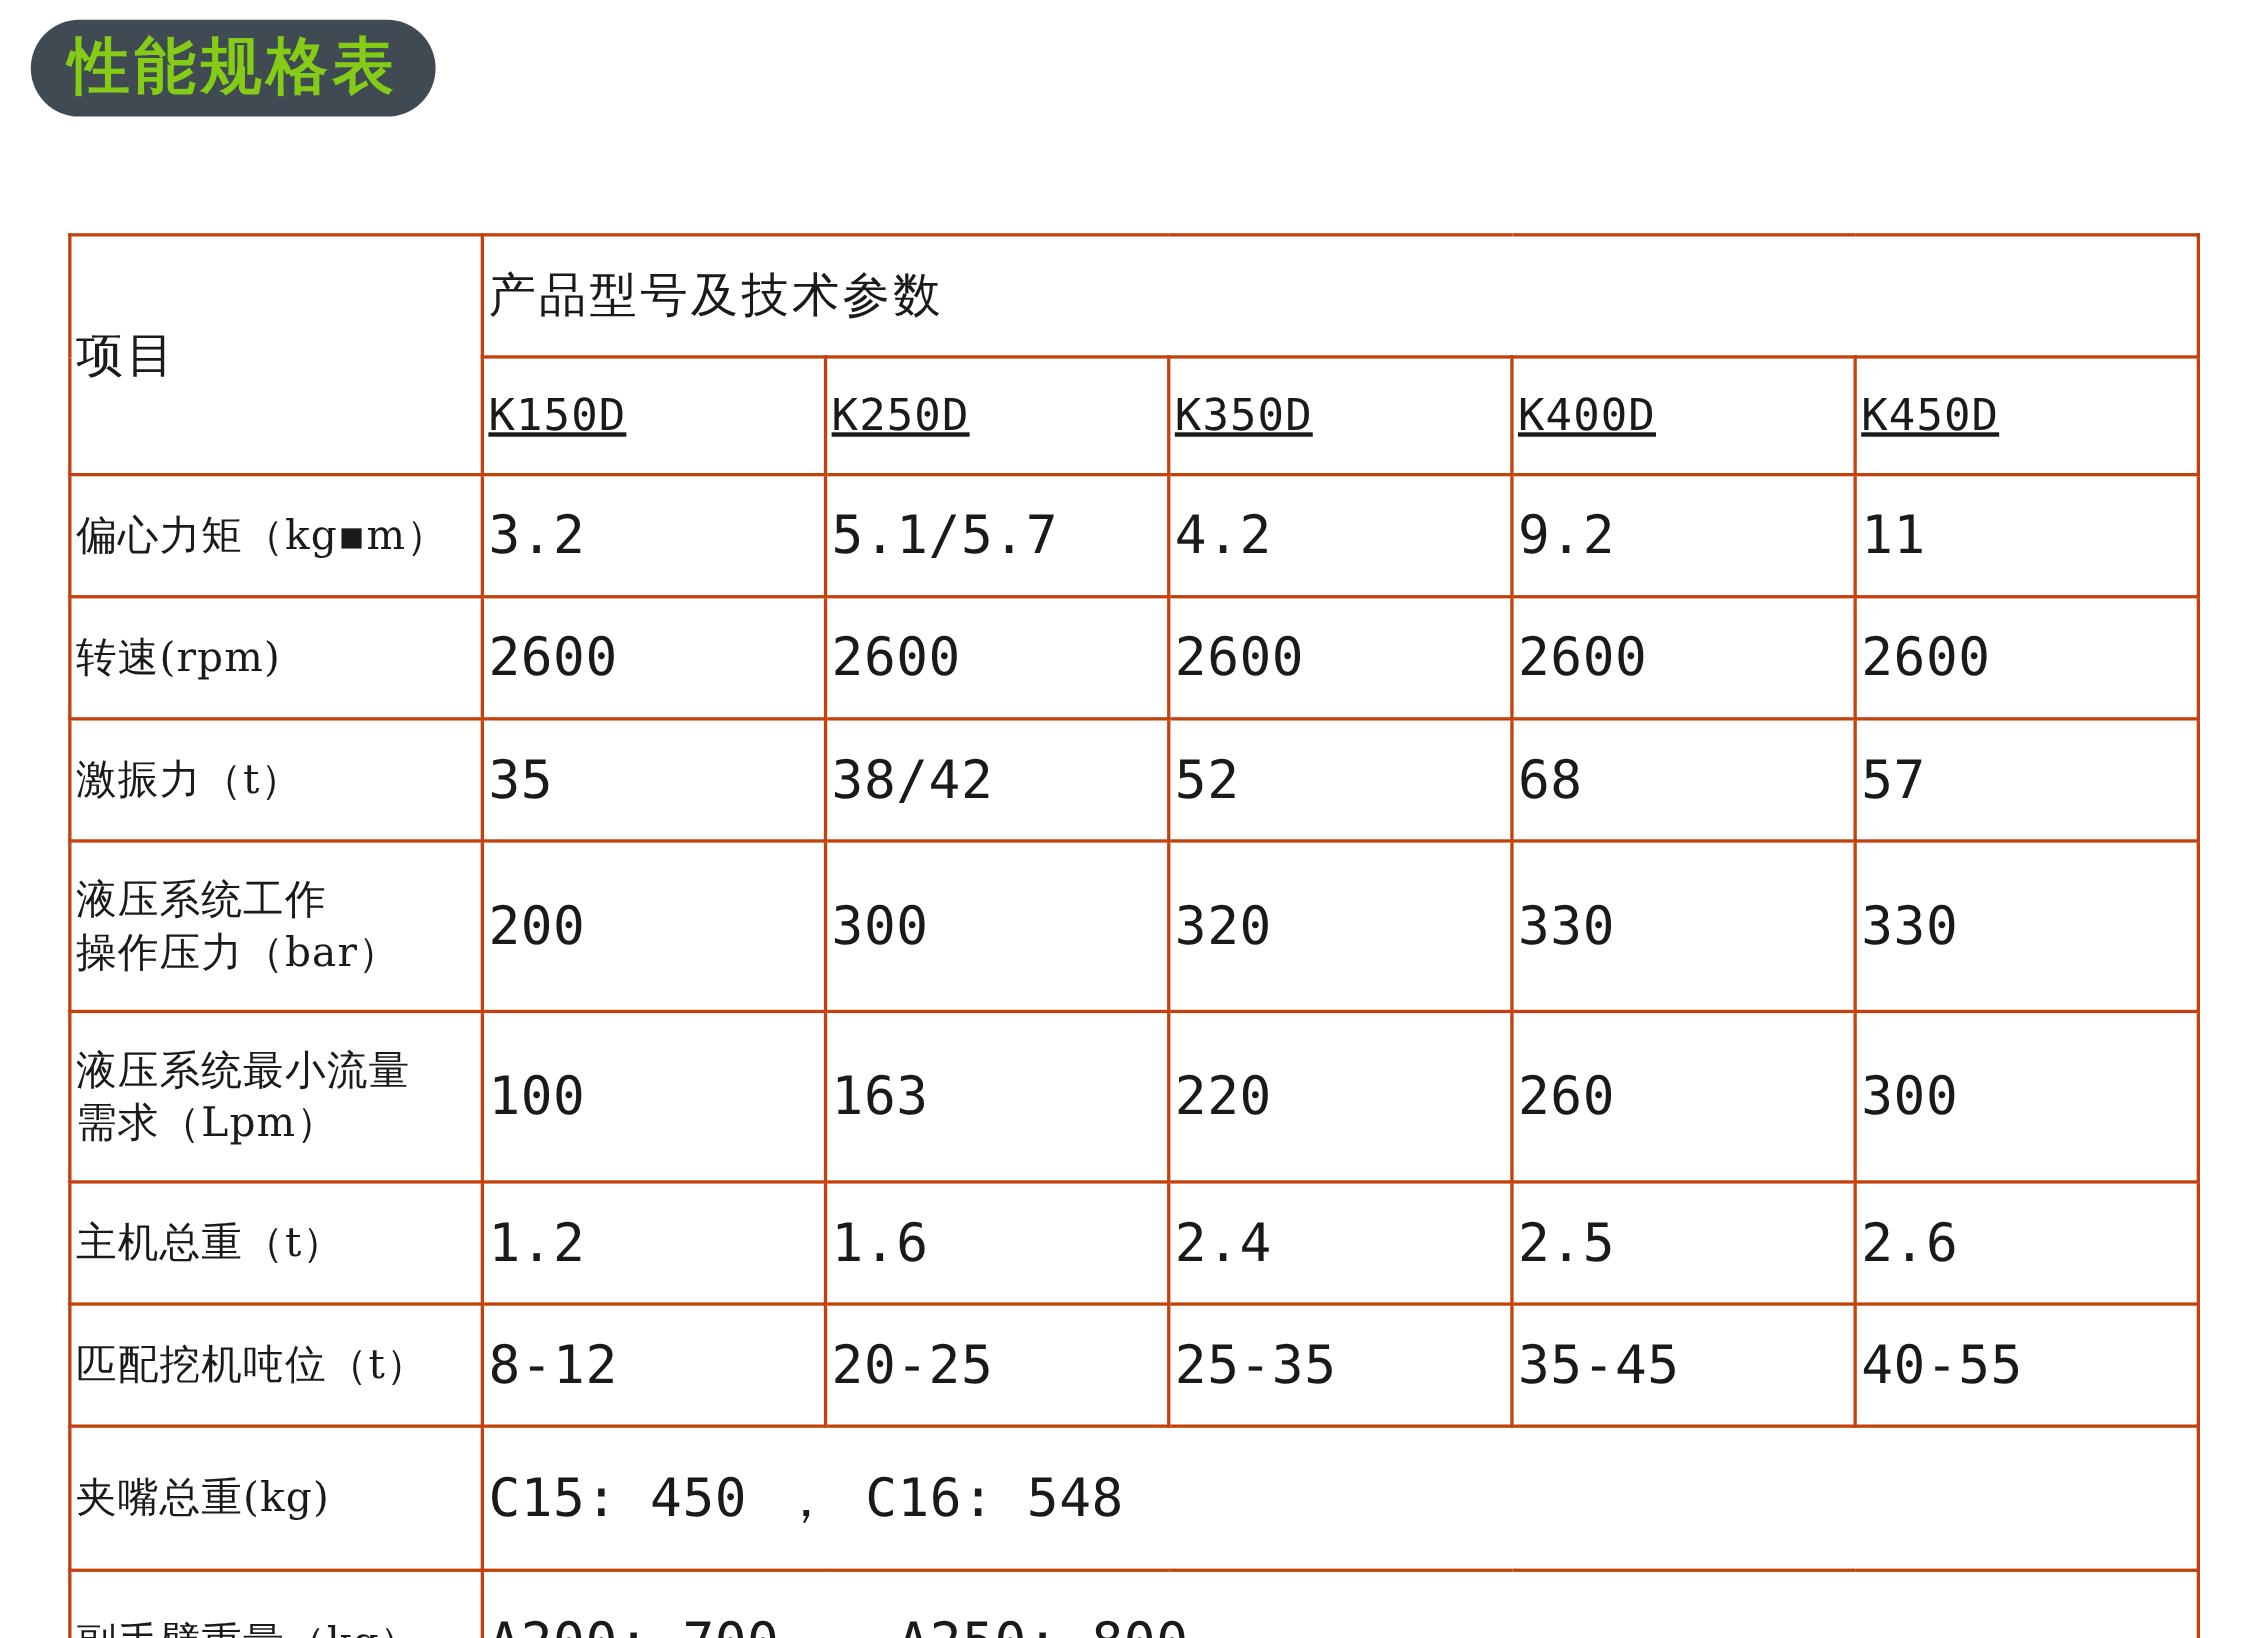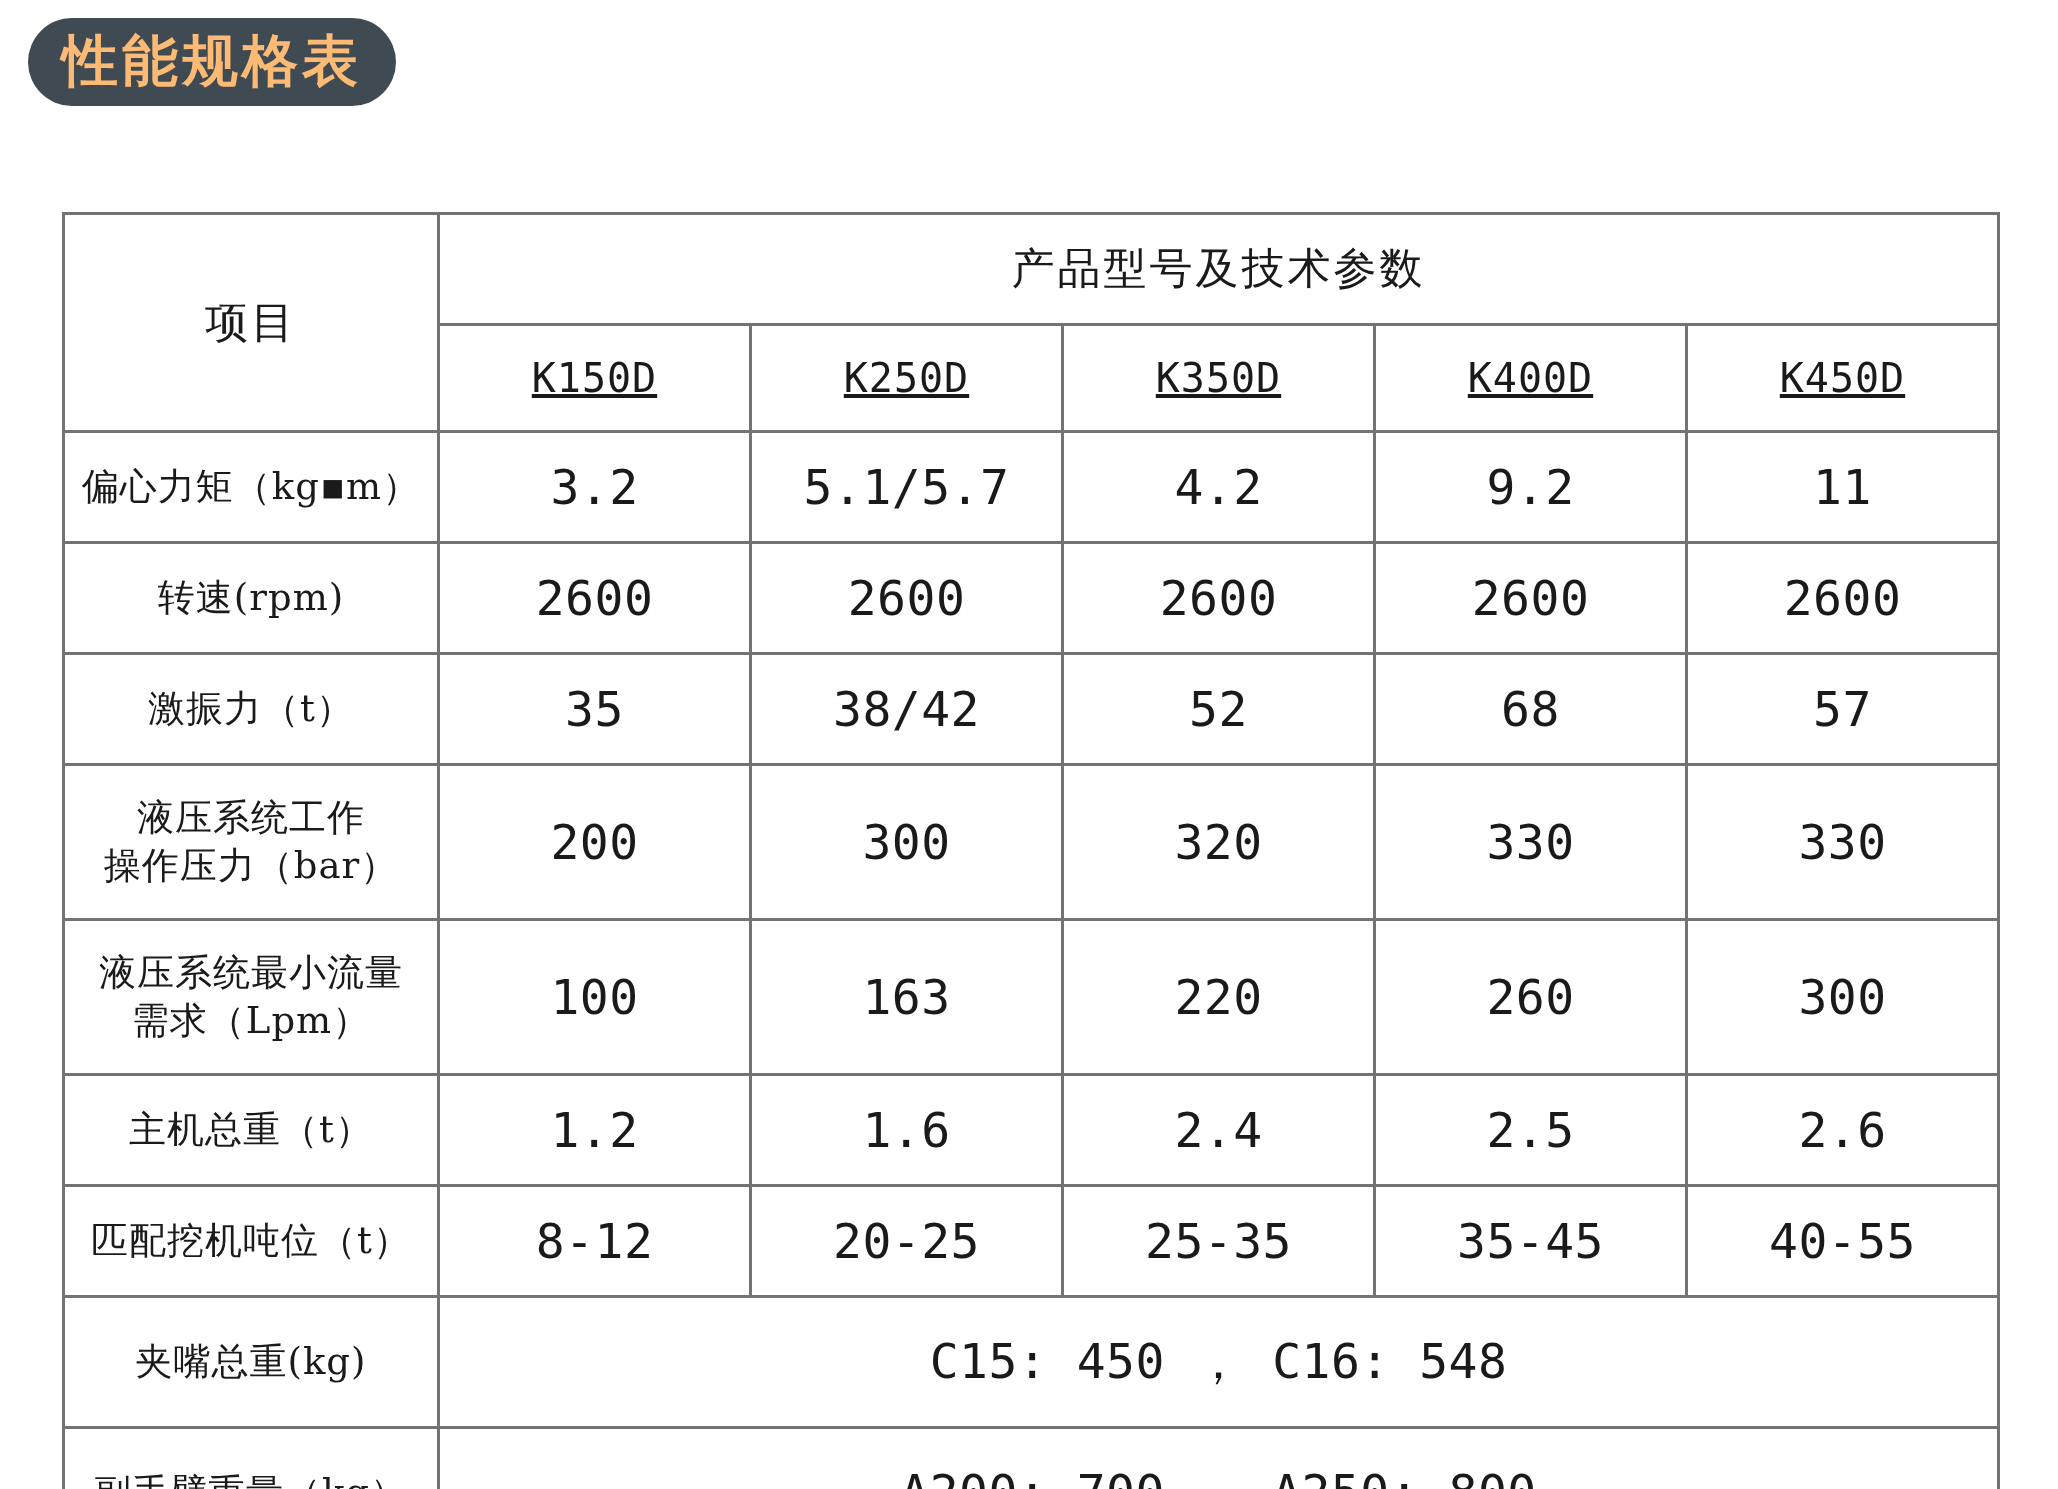--- a/index.html
+++ b/index.html
@@ -15,21 +15,21 @@
     position: relative;
     overflow: hidden;
   }
 
   
   .title-badge {
     position: absolute;
     left: 28px;
     top: 18px;
     background: #3f4a52;
-    color: #fdba74;
+    color: #84cc16;
     border-radius: 44px;
     padding: 10px 34px 14px 34px;
     font-family: "DejaVu Serif", serif;
     font-weight: bold;
     font-size: 56px;
     letter-spacing: 4px;
     line-height: 1.15;
     white-space: nowrap;
   }
 
@@ -39,22 +39,21 @@
     left: 62px;
     top: 212px;
     width: 1938px;
   }
   table.spec {
     border-collapse: collapse;
     width: 100%;
     table-layout: fixed;
   }
   table.spec td, table.spec th {
-    border: 3px solid #737373;
-    text-align: center;
+    border: 3px solid #c2410c;
     vertical-align: middle;
     font-weight: normal;
     padding: 6px 4px;
   }
   
   col.item-col  { width: 375px; }
   col.model-col { width: 312px; }
 
   .cn {
     font-family: "DejaVu Serif", serif;

